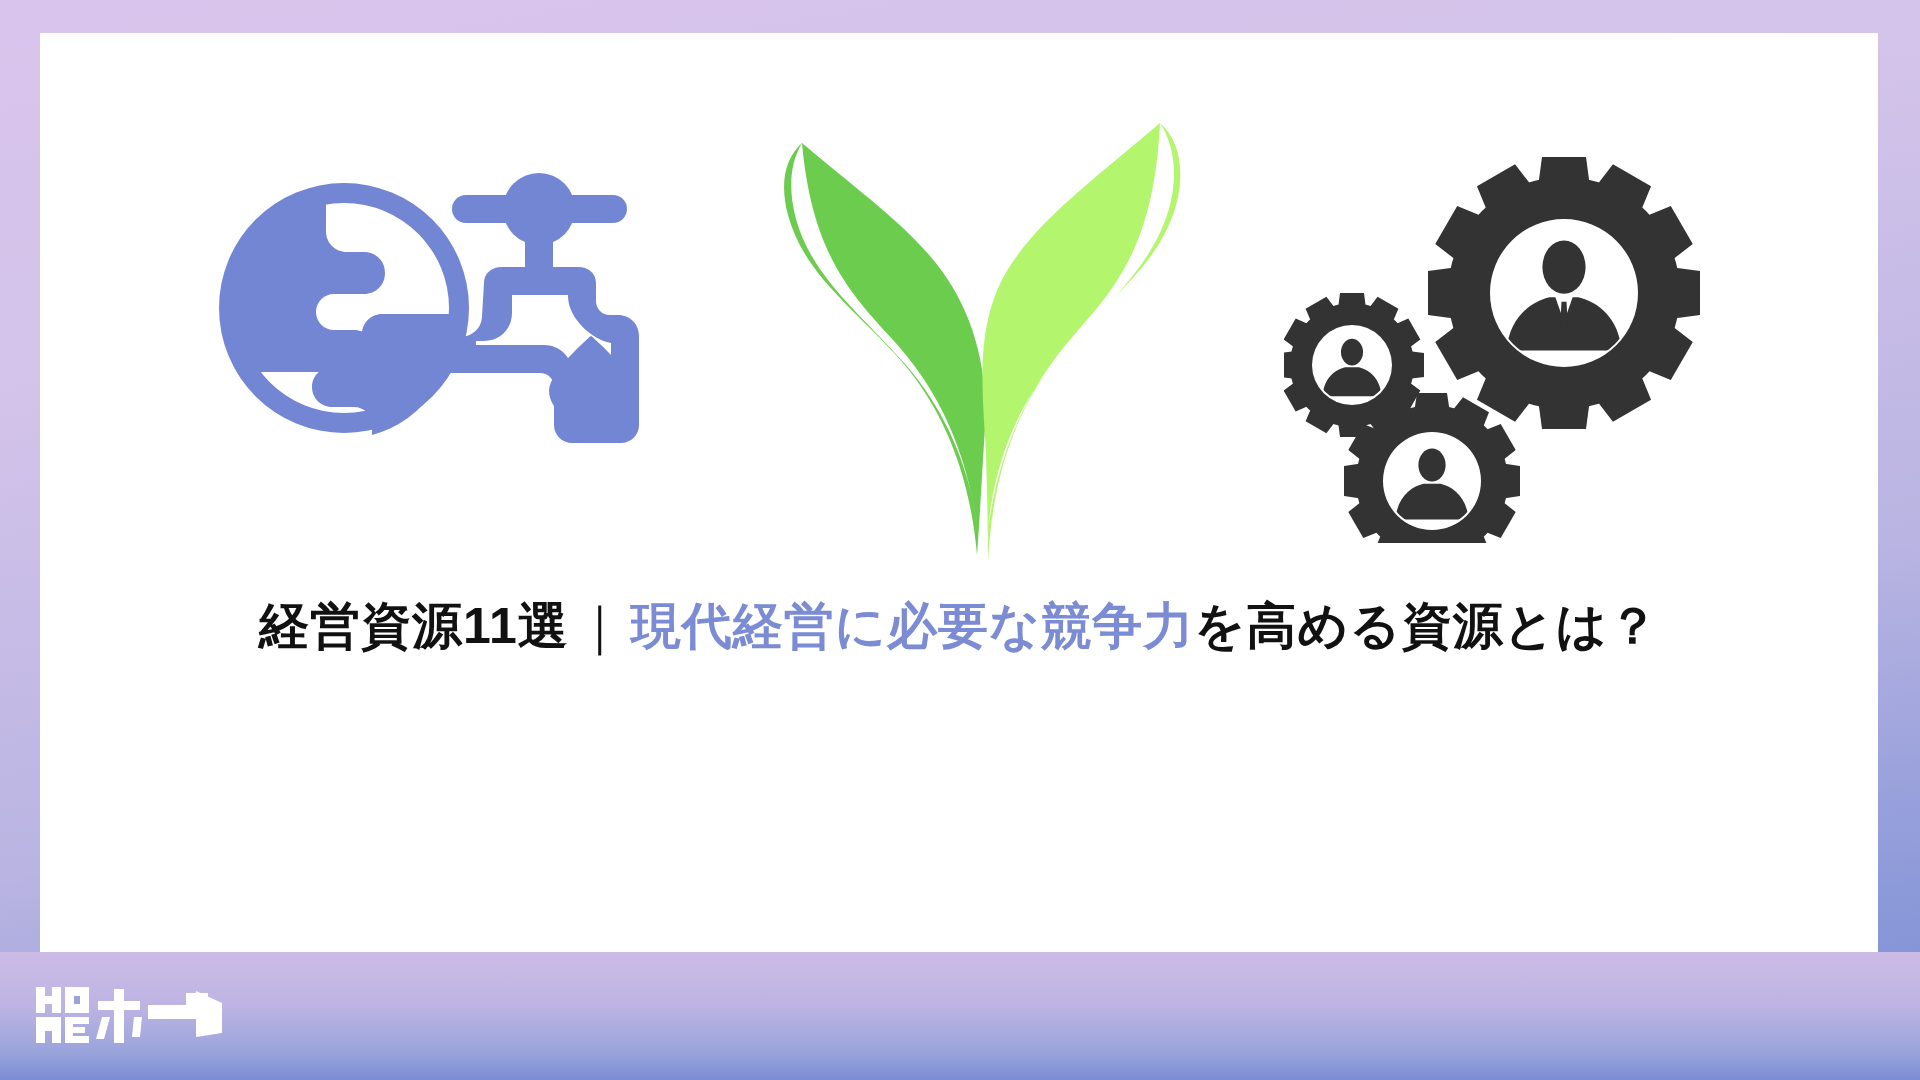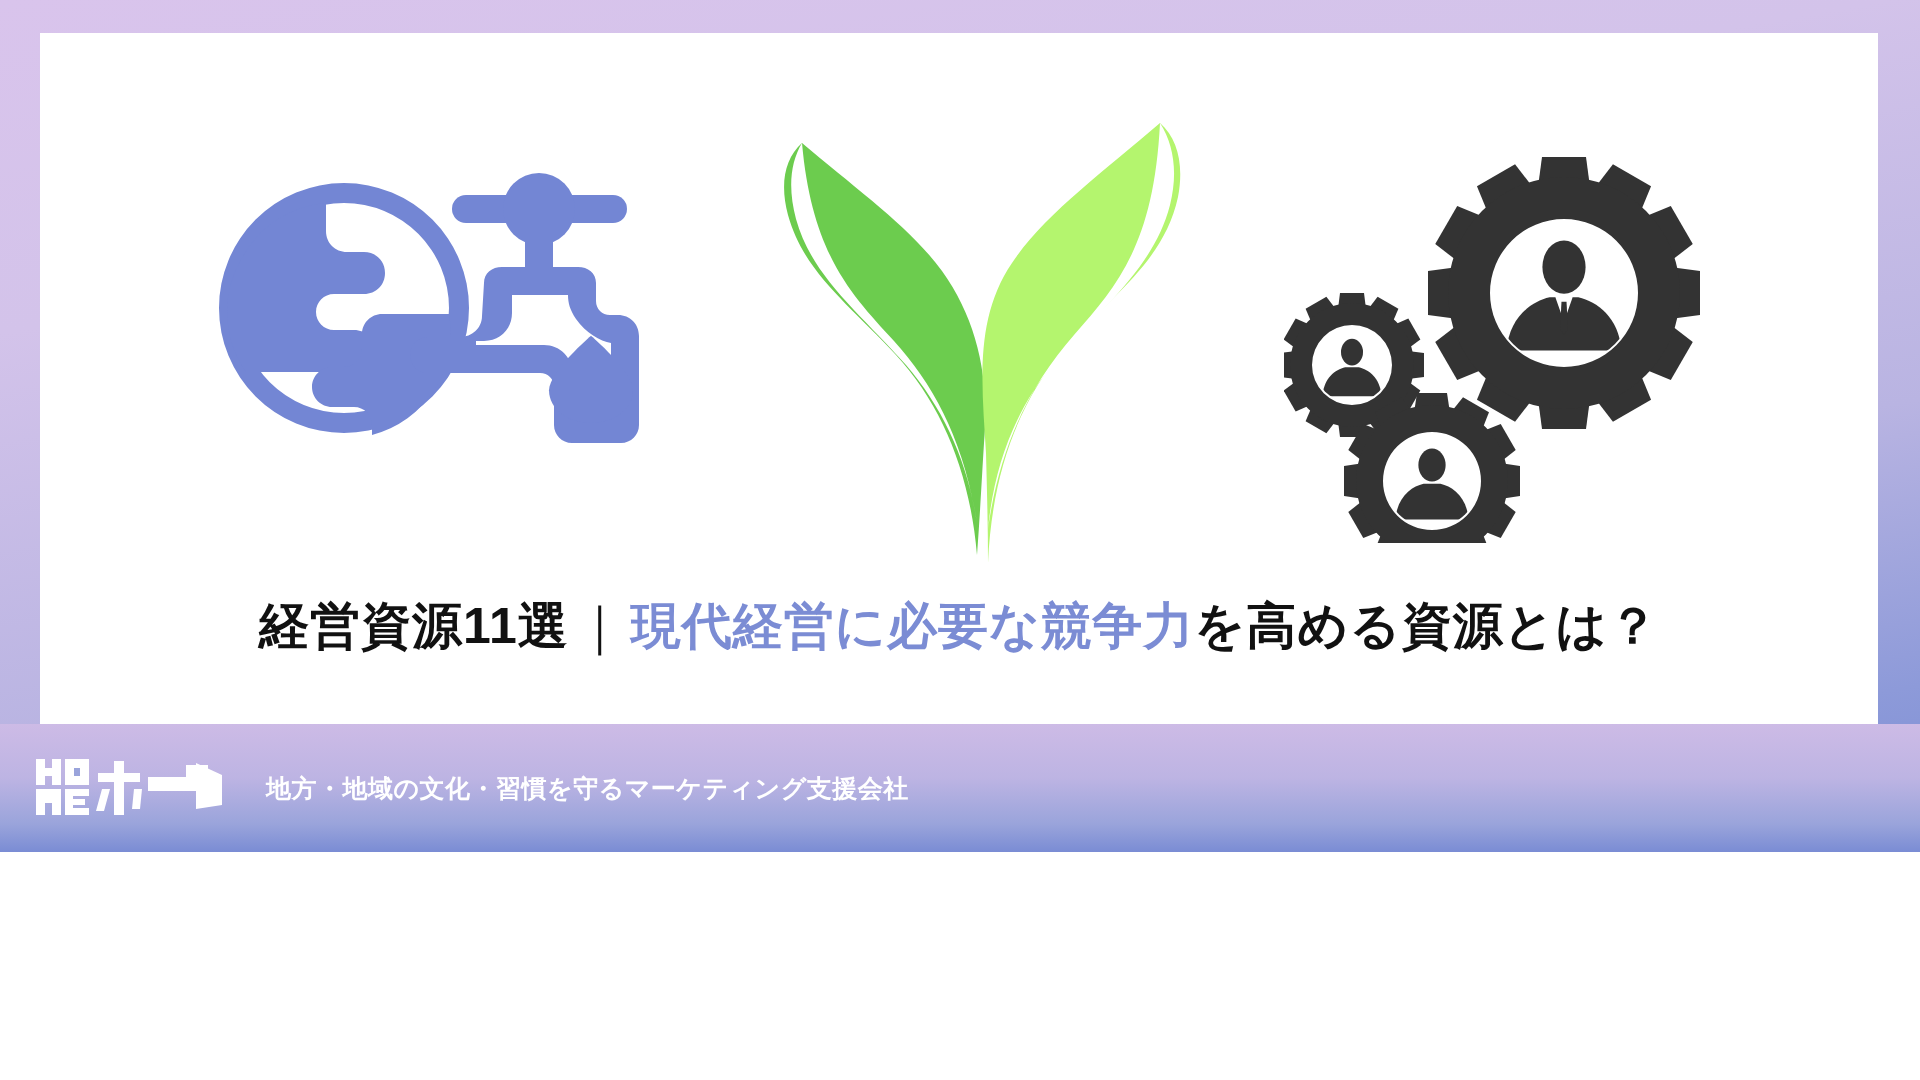--- a/index.html
+++ b/index.html
@@ -9,21 +9,21 @@
     width: 1920px;
     height: 1080px;
     overflow: hidden;
     font-family: "Liberation Sans", "DejaVu Sans", sans-serif;
   }
 
   
   #eyecatch {
     position: relative;
     width: 1920px;
-    height: 852px;
+    height: 1080px;
     background: linear-gradient(170deg, #d9c4ec 0%, #d3c3ea 28%, #b9b4e2 62%, #8d9ad9 86%, #7a8cd4 100%);
   }
 
   
   #card {
     position: absolute;
     left: 40px;
     top: 33px;
     width: 1838px;
     height: 919px;
@@ -336,17 +336,16 @@
 
           <rect x="112" y="18" width="48" height="14"></rect>
 
           <path d="M150 6 L172 6 L172 16 L150 16 Z"></path>
           <path d="M150 10 L184 22 L184 40 L150 26 Z"></path>
           <path d="M160 4 L186 16 L186 46 L160 50 Z"></path>
         </g>
       </svg>
     </div>
 
-    <div id="footer-tagline">地方・地域の文化・習慣を守るマーケティング支援会社</div>
 
   </div>
 
 </div>
 
 </body></html>

